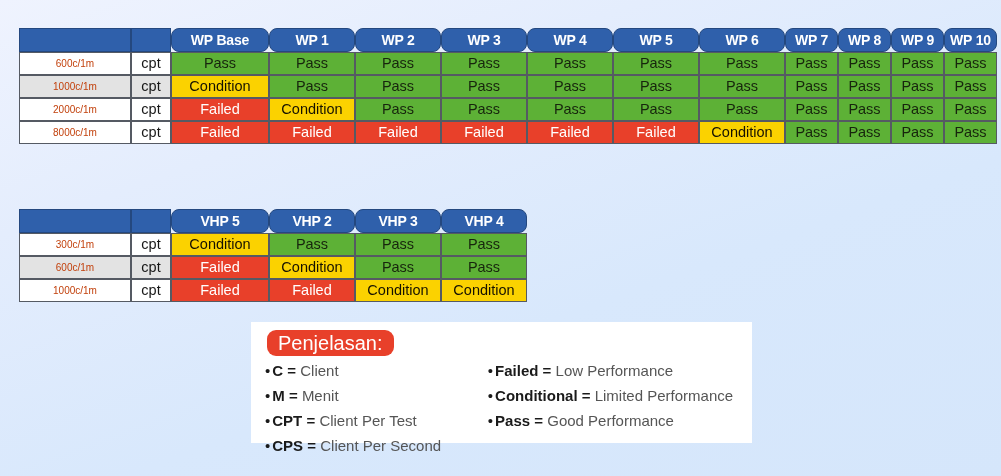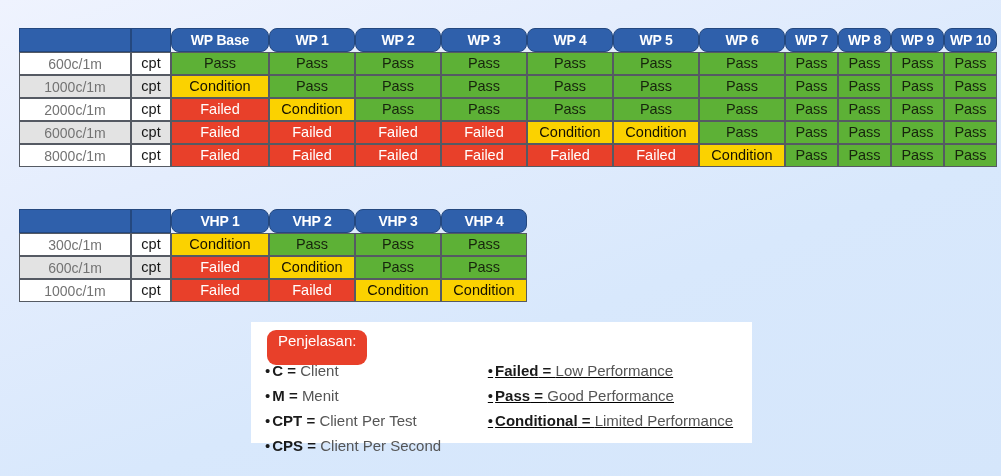--- a/index.html
+++ b/index.html
@@ -48,22 +48,22 @@
     border-radius: 8px;
   }
   .grid td.hdr-blank {
     background: #2f60ab;
     border-color: #24487f;
   }
 
   
   .grid td.lbl {
     background: #ffffff;
-    font-size: 14px;
-    color: #737373;
+    font-size: 10px;
+    color: #c2410c;
   }
   .grid tr.alt td.lbl {
     background: #e3e3e3;
   }
   .grid td.unit {
     background: #ffffff;
     font-size: 14.5px;
     color: #161616;
   }
   .grid tr.alt td.unit {
@@ -99,37 +99,37 @@
     height: 121px;
     background: #ffffff;
     box-sizing: border-box;
   }
   .legend-badge {
     position: absolute;
     left: 16px;
     top: 8px;
     background: #e8402a;
     color: #ffffff;
-    font-size: 15px;
-    padding: 2px 11px 16px 11px;
+    font-size: 20px;
+    padding: 2px 11px 1px 11px;
     border-radius: 9px;
     line-height: 1.15;
     display: inline-block;
   }
   .legend-cols {
     position: absolute;
     left: 14px;
     top: 36px;
     width: 476px;
     display: flex;
     gap: 16px;
   }
   .legend-col { }
   .legend-col.left  { width: 214px; }
-  .legend-col.right { width: 262px; text-decoration: underline; }
+  .legend-col.right { width: 262px; }
   .legend-item {
     font-size: 15px;
     color: #4a4a4a;
     line-height: 25px;
     white-space: nowrap;
   }
   .legend-item .bullet {
     color: #1a1a1a;
     font-size: 15px;
     margin-right: 2px;
@@ -221,35 +221,20 @@
         <td class="pass">Pass</td>
         <td class="pass">Pass</td>
         <td class="pass">Pass</td>
         <td class="pass">Pass</td>
         <td class="pass">Pass</td>
         <td class="pass">Pass</td>
         <td class="pass">Pass</td>
         <td class="pass">Pass</td>
         <td class="pass">Pass</td>
       </tr>
-      <tr class="alt">
-        <td class="lbl">6000c/1m</td>
-        <td class="unit">cpt</td>
-        <td class="fail">Failed</td>
-        <td class="fail">Failed</td>
-        <td class="fail">Failed</td>
-        <td class="fail">Failed</td>
-        <td class="cond">Condition</td>
-        <td class="cond">Condition</td>
-        <td class="pass">Pass</td>
-        <td class="pass">Pass</td>
-        <td class="pass">Pass</td>
-        <td class="pass">Pass</td>
-        <td class="pass">Pass</td>
-      </tr>
       <tr>
         <td class="lbl">8000c/1m</td>
         <td class="unit">cpt</td>
         <td class="fail">Failed</td>
         <td class="fail">Failed</td>
         <td class="fail">Failed</td>
         <td class="fail">Failed</td>
         <td class="fail">Failed</td>
         <td class="fail">Failed</td>
         <td class="cond">Condition</td>
@@ -267,21 +252,21 @@
       <col style="width: 40px;">
       <col style="width: 98px;">
       <col style="width: 86px;">
       <col style="width: 86px;">
       <col style="width: 86px;">
     </colgroup>
   <thead>
     <tr>
         <td class="hdr-blank"></td>
         <td class="hdr-blank"></td>
-        <td class="hdr">VHP 1</td>
+        <td class="hdr">VHP 5</td>
         <td class="hdr">VHP 2</td>
         <td class="hdr">VHP 3</td>
         <td class="hdr">VHP 4</td>
       </tr>
   </thead>
   <tbody>
       <tr>
         <td class="lbl">300c/1m</td>
         <td class="unit">cpt</td>
         <td class="cond">Condition</td>
@@ -312,17 +297,17 @@
   <span class="legend-badge">Penjelasan:</span>
   <div class="legend-cols">
     <div class="legend-col left">
         <div class="legend-item"><span class="bullet">•</span><span class="term">C</span><span class="eq"> = </span><span class="def">Client</span></div>
         <div class="legend-item"><span class="bullet">•</span><span class="term">M</span><span class="eq"> = </span><span class="def">Menit</span></div>
         <div class="legend-item"><span class="bullet">•</span><span class="term">CPT</span><span class="eq"> = </span><span class="def">Client Per Test</span></div>
         <div class="legend-item"><span class="bullet">•</span><span class="term">CPS</span><span class="eq"> = </span><span class="def">Client Per Second</span></div>
       </div>
     <div class="legend-col right">
         <div class="legend-item"><span class="bullet">•</span><span class="term">Failed</span><span class="eq"> = </span><span class="def">Low Performance</span></div>
+        <div class="legend-item"><span class="bullet">•</span><span class="term">Conditional</span><span class="eq"> = </span><span class="def">Limited Performance</span></div>
         <div class="legend-item"><span class="bullet">•</span><span class="term">Pass</span><span class="eq"> = </span><span class="def">Good Performance</span></div>
-        <div class="legend-item"><span class="bullet">•</span><span class="term">Conditional</span><span class="eq"> = </span><span class="def">Limited Performance</span></div>
       </div>
   </div>
 </div>
 
 </body></html>

